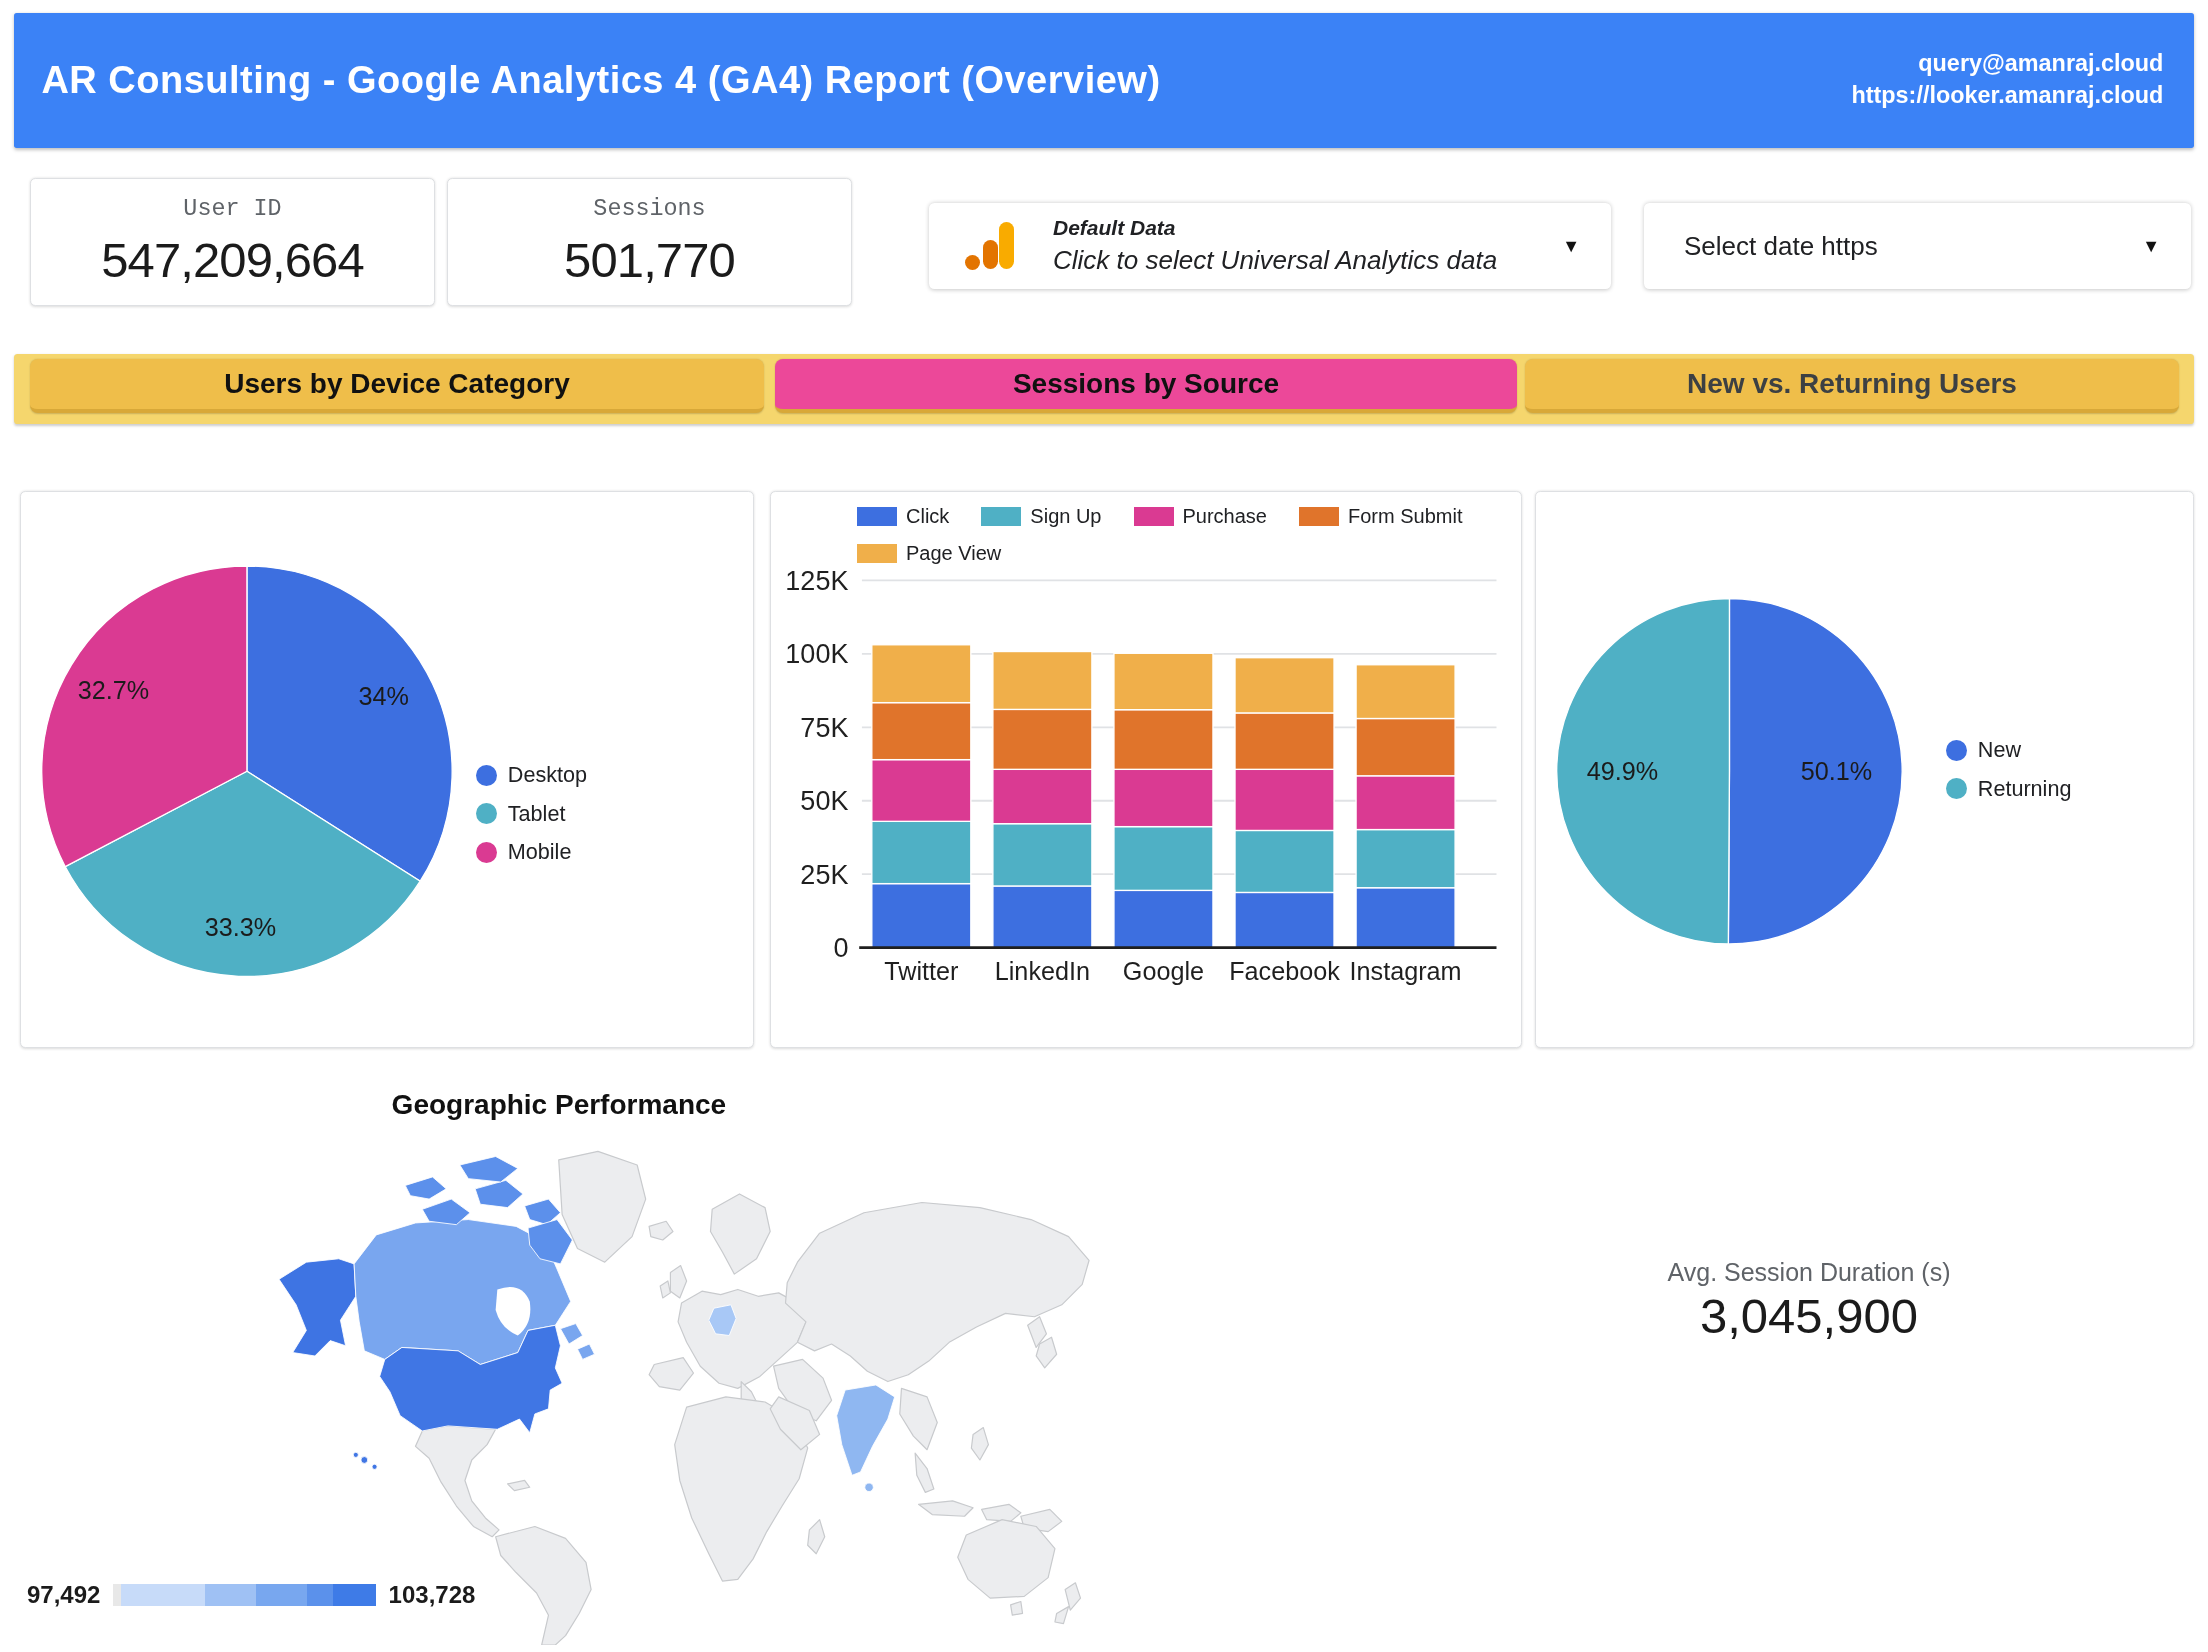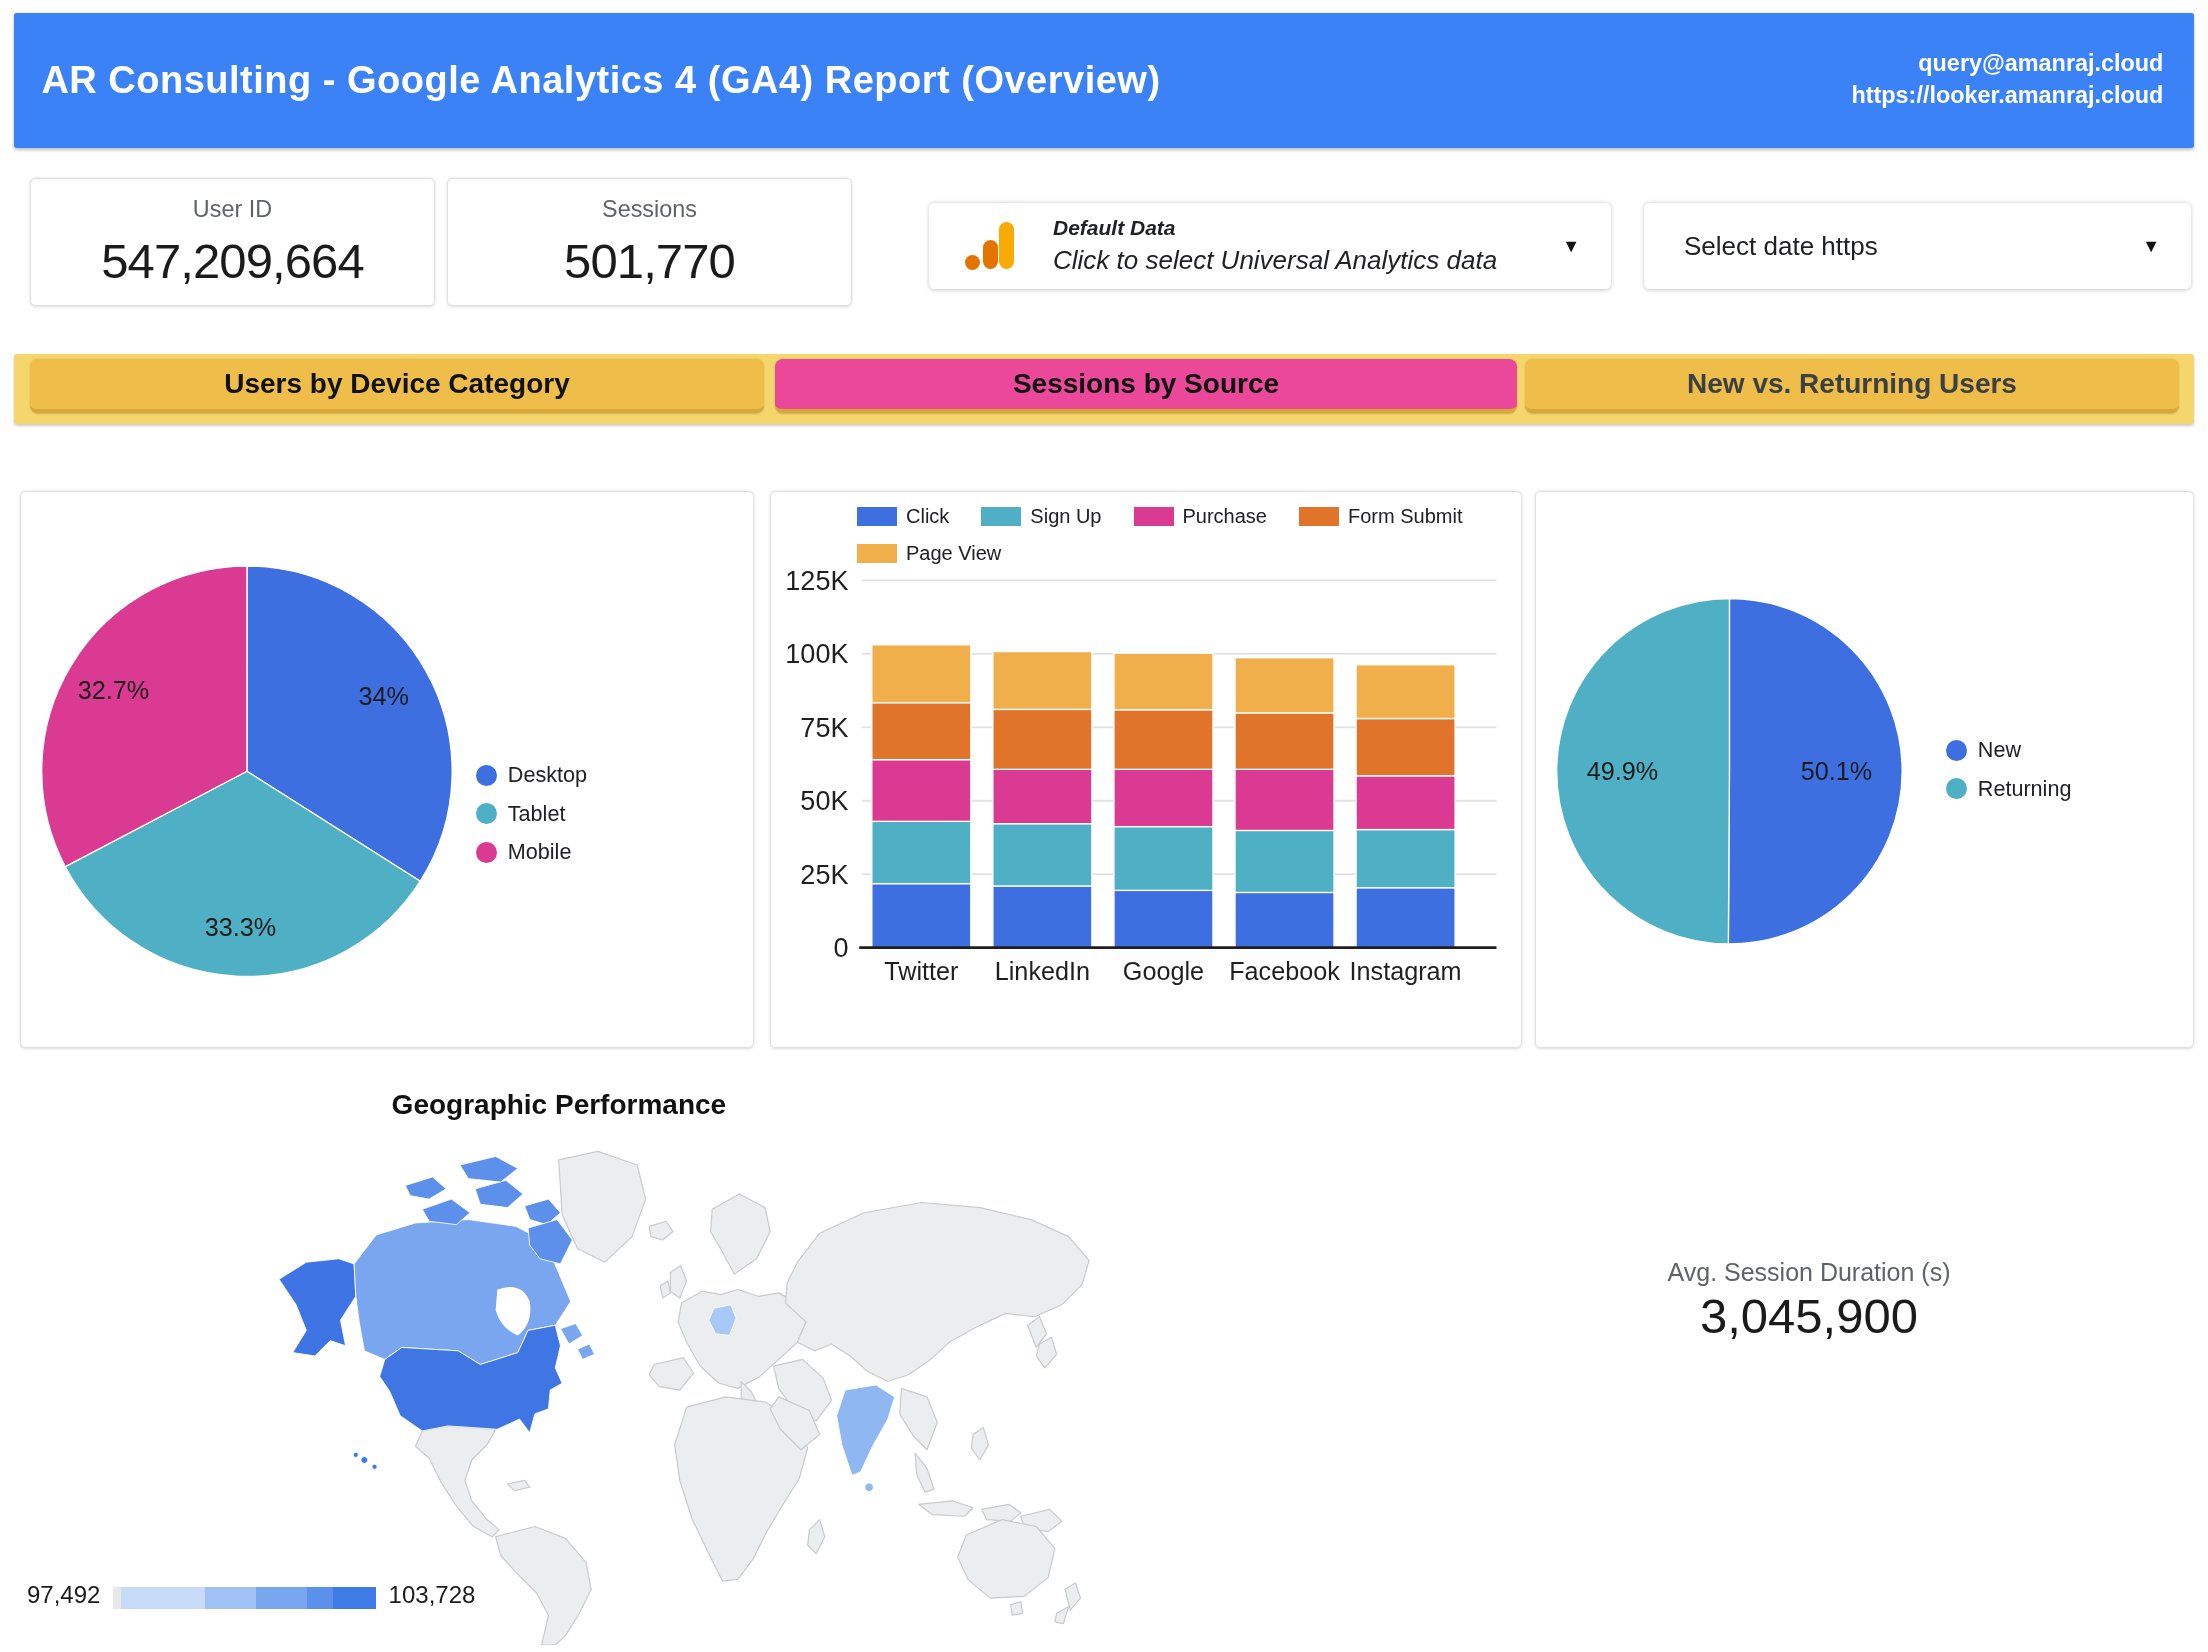--- a/index.html
+++ b/index.html
@@ -12,21 +12,21 @@
   .card{position:absolute;background:#FFF;border:0.9px solid #DEE0E3;border-radius:5.4px;
         box-shadow:0 0.9px 2.7px rgba(0,0,0,.14);}
   
   .green-header{position:absolute;left:14.4px;top:12.6px;width:2180px;height:135px;border-radius:2.7px;
     box-shadow:0 1.8px 3.6px rgba(0,0,0,.25);display:flex;align-items:center;}
   .report-title{padding-left:27px;font-size:38px;font-weight:bold;color:#FFF;letter-spacing:0.5px;}
   .header-contact{position:absolute;right:31px;top:50%;transform:translateY(-50%);
     text-align:right;color:#FFF;font-size:23.4px;font-weight:bold;line-height:1.35;}
   
   .scorecard{display:flex;flex-direction:column;align-items:center;justify-content:center;}
-  .sc-label{font-size:23.4px;color:#5F6368;margin-bottom:10px;}
+  .sc-label{font-size:23.4px;color:#5F6368;margin-bottom:10px;font-family:Liberation Mono, monospace;}
   .sc-value{font-size:49px;color:#1B1B1B;letter-spacing:-0.9px;}
   
   .control{position:absolute;background:#FFF;border-radius:5.4px;box-shadow:0 0.9px 4.5px rgba(0,0,0,.22);
     display:flex;align-items:center;cursor:pointer;}
   .ga-icon{width:58px;height:58px;position:relative;margin-left:34px;flex:0 0 auto;}
   .ga-bar-tall{position:absolute;right:7.2px;top:5.4px;width:15.3px;height:47px;border-radius:8px;background:#F9AB00;}
   .ga-bar-mid{position:absolute;left:20px;top:23.4px;width:15.3px;height:29px;border-radius:8px;background:#E37400;}
   .ga-dot{position:absolute;left:1.8px;top:38px;width:15.3px;height:15.3px;border-radius:50%;background:#E37400;}
   .dc-text{margin-left:32px;}
   .dc-line1{font-size:21px;font-weight:bold;margin-bottom:5.4px;color:#202124;}
@@ -46,21 +46,21 @@
   .bar-legend{position:absolute;display:flex;flex-wrap:wrap;column-gap:32px;row-gap:14.4px;align-items:center;}
   .legend-item{display:flex;align-items:center;white-space:nowrap;}
   .legend-item .swatch{display:inline-block;flex:0 0 auto;}
   .swatch.circle{width:21px;height:21px;border-radius:50%;margin-right:10.8px;}
   .swatch.square{width:40px;height:19px;margin-right:9px;}
   .pie-legend .legend-label{font-size:21.6px;color:#202124;}
   .bar-legend .legend-label{font-size:20px;color:#202124;}
   
   .map-title{position:absolute;left:14.4px;top:1089px;width:1089px;text-align:center;
     font-size:28px;font-weight:bold;color:#111;}
-  .map-legend{position:absolute;left:27px;top:1581px;display:flex;align-items:flex-end;column-gap:12.6px;}
+  .map-legend{position:absolute;left:27px;top:1581px;display:flex;align-items:center;column-gap:12.6px;font-weight:bold;}
   .map-legend-label{font-size:24px;color:#1B1B1B;}
   .gradient-bar{width:263px;height:21.6px;display:flex;overflow:hidden;}
   .gradient-bar span{height:100%;}
   
   .kpi{position:absolute;left:1530px;top:1258px;width:558px;text-align:center;}
   .kpi-label{font-size:25px;color:#5F6368;margin-bottom:1px;}
   .kpi-value{font-size:49px;color:#1B1B1B;}
 </style>
 </head>
 <body>

